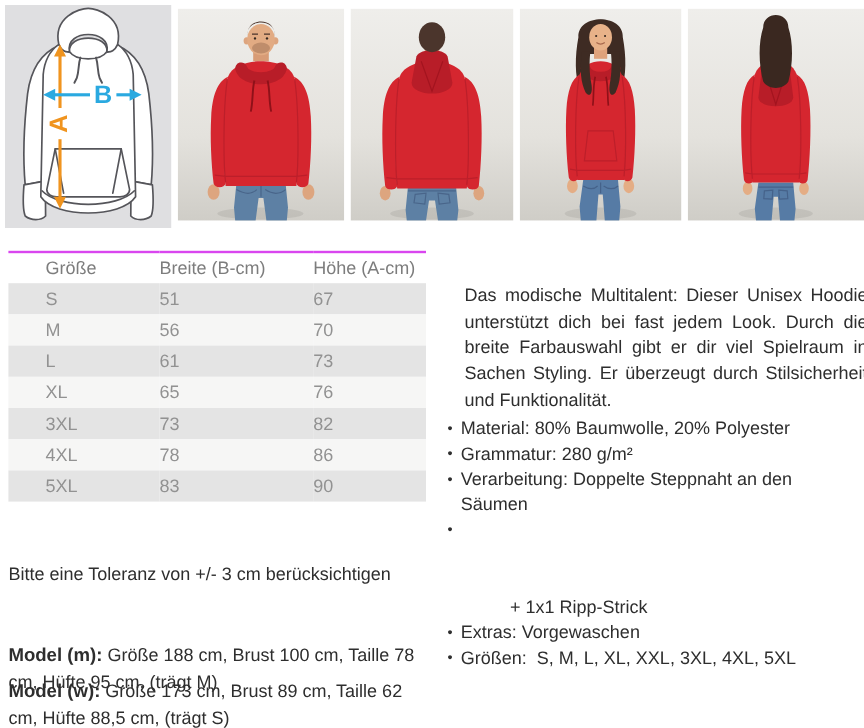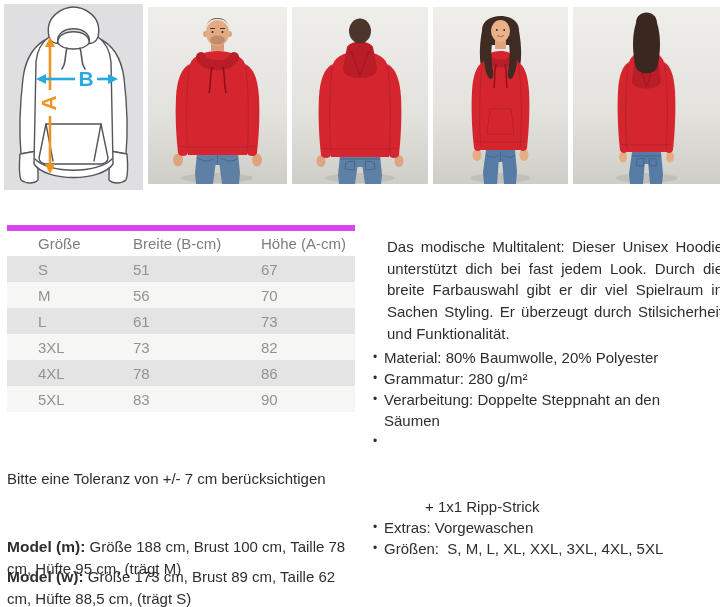--- a/index.html
+++ b/index.html
@@ -17,22 +17,22 @@
 
   .f-red{fill:var(--hoodie-red,#d5262f);}
   .f-redd{fill:var(--hoodie-red-dark,#bc1f2a);}
   .s-redd{stroke:var(--hoodie-red-dark,#bc1f2a);}
   .f-orange{fill:var(--accent-orange,#f0941f);}
   .f-blue{fill:var(--accent-blue,#2aa9e0);}
   .f-diagbg{fill:var(--diagram-bg,#dfdfe1);}
   .arrow-label{font:bold 21px "Liberation Sans",sans-serif;text-anchor:middle;}
 
   
-  #size-table{position:absolute;left:7px;top:225px;width:348px;border-collapse:collapse;
-              table-layout:fixed;border-top:6px solid #d946ef;}
+  #size-table{position:absolute;left:7px;top:209px;width:348px;border-collapse:collapse;
+              table-layout:fixed;border-top:2px solid #d946ef;}
   #size-table th{font-weight:normal;text-align:left;color:#7d7d7d;font-size:15px;height:25px;padding:0;}
   #size-table td{color:#929292;font-size:15px;height:26px;padding:0;}
   #size-table th:nth-child(1),#size-table td:nth-child(1){padding-left:31px;width:95px;}
   #size-table th:nth-child(2),#size-table td:nth-child(2){width:128px;}
   #size-table th:nth-child(3),#size-table td:nth-child(3){width:94px;margin-left:24px;}
   #size-table tbody tr:nth-child(odd){background:var(--table-stripe,#e4e4e4);}
   #size-table tbody tr:nth-child(even){background:#f6f6f5;}
 
   
   #intro{position:absolute;left:373px;top:222px;width:336px;margin:14px;
@@ -204,20 +204,25 @@
           <td>M</td>
           <td>56</td>
           <td>70</td>
         </tr>
         <tr>
           <td>L</td>
           <td>61</td>
           <td>73</td>
         </tr>
         <tr>
+          <td>XL</td>
+          <td>65</td>
+          <td>76</td>
+        </tr>
+        <tr>
           <td>3XL</td>
           <td>73</td>
           <td>82</td>
         </tr>
         <tr>
           <td>4XL</td>
           <td>78</td>
           <td>86</td>
         </tr>
         <tr>
@@ -251,17 +256,17 @@
       <li>
         <span class="dot">•</span>
         <span class="btext">Extras: Vorgewaschen</span>
       </li>
       <li>
         <span class="dot">•</span>
         <span class="btext">Größen:  S, M, L, XL, XXL, 3XL, 4XL, 5XL</span>
       </li>
     </ul>
 
-  <p id="tolerance">Bitte eine Toleranz von +/- 7 cm berücksichtigen</p>
+  <p id="tolerance">Bitte eine Toleranz von +/- 3 cm berücksichtigen</p>
   <p class="model-note" id="model-m"><b>Model (m):</b> <span>Größe 188 cm, Brust 100 cm, Taille 78 cm, Hüfte 95 cm, (trägt M)</span></p>
   <p class="model-note" id="model-w"><b>Model (w):</b> <span>Größe 173 cm, Brust 89 cm, Taille 62 cm, Hüfte 88,5 cm, (trägt S)</span></p>
 
 </div>
 
 </body></html>

